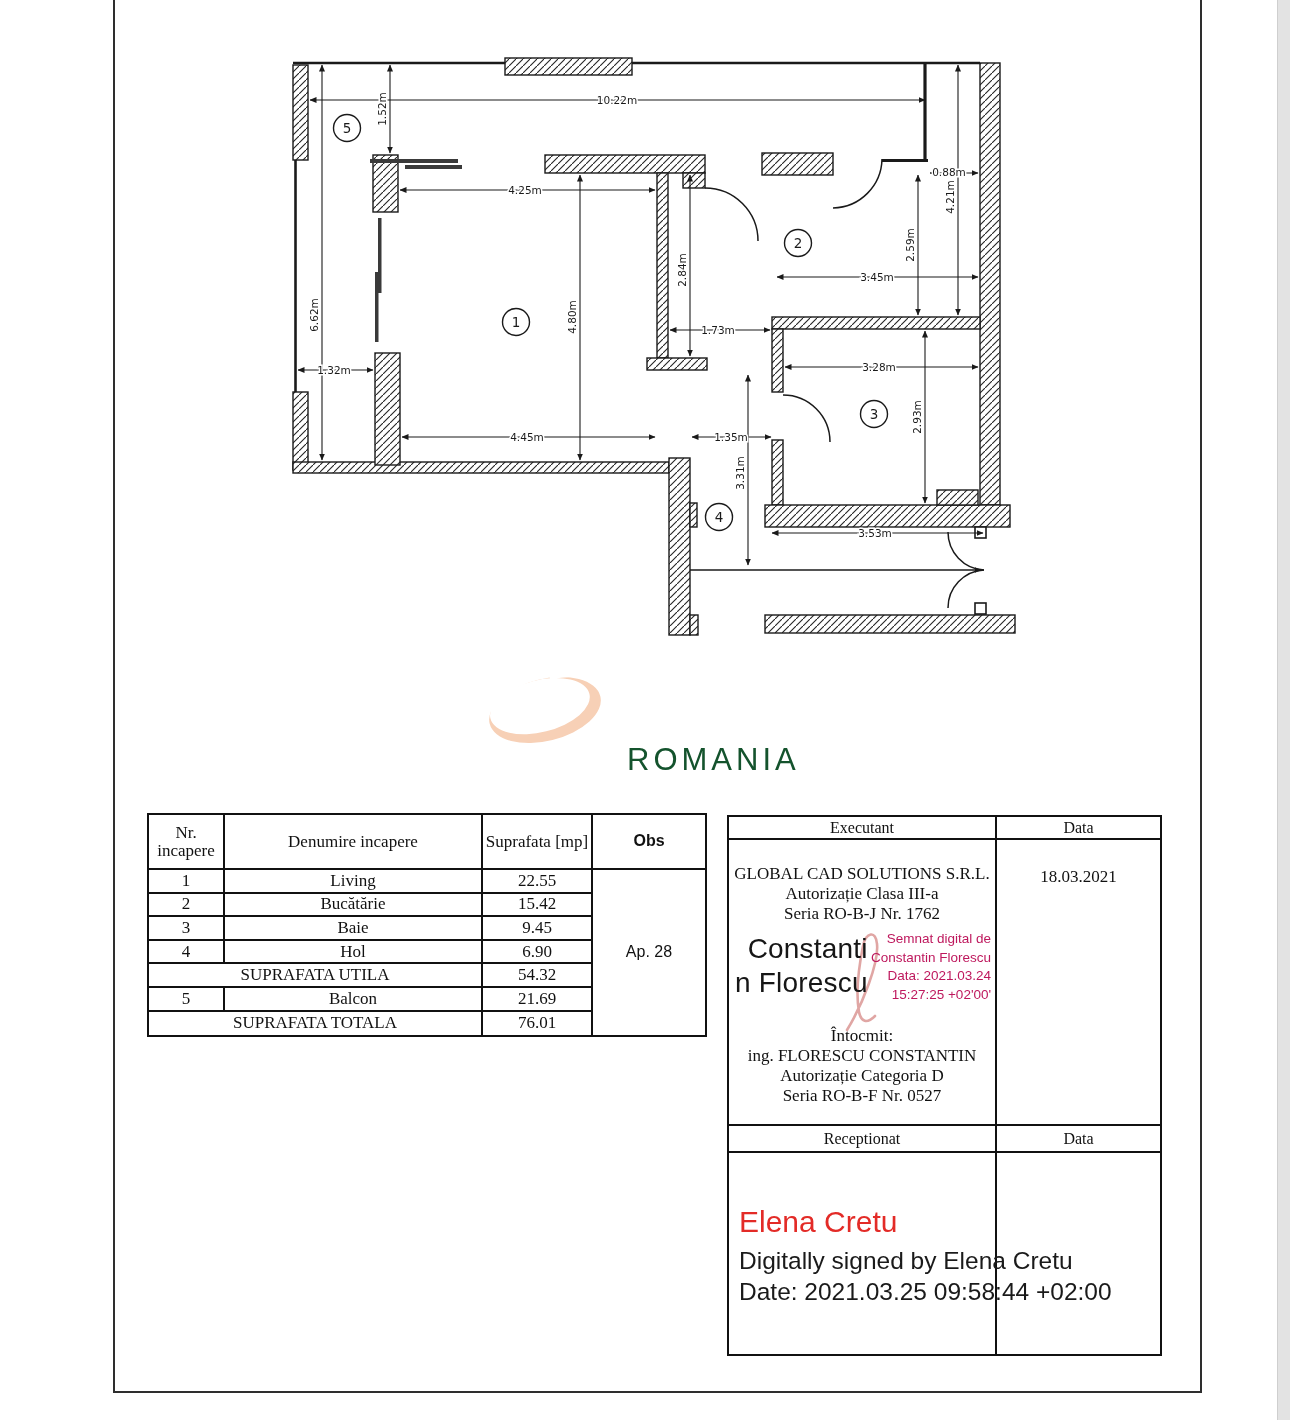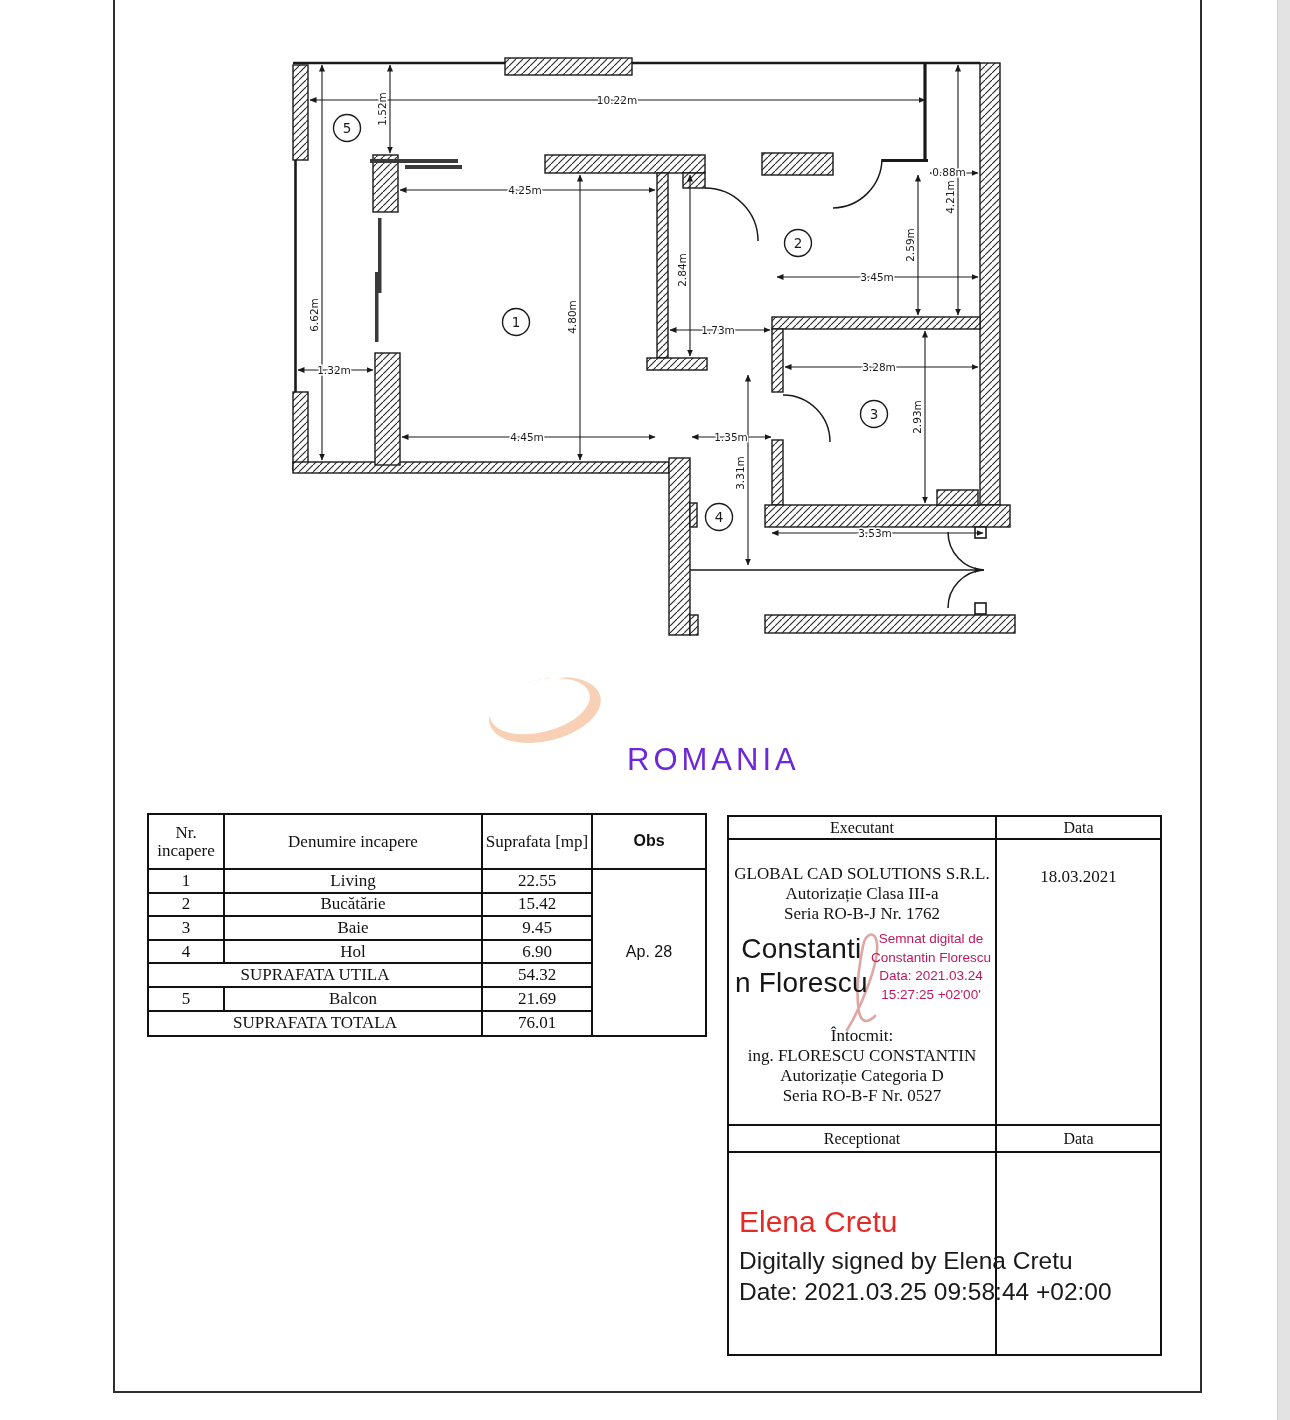--- a/index.html
+++ b/index.html
@@ -4,38 +4,38 @@
 <style>
   html,body{margin:0;padding:0;background:#fff;width:1290px;height:1420px;overflow:hidden;}
   #canvas{position:relative;width:1290px;height:1179px;background:#fff;font-family:"Liberation Serif",serif;color:#111;}
   
   .page-frame{position:absolute;left:113px;top:-10px;width:1089px;height:1403px;border:2px solid #2e2e2e;box-sizing:border-box;}
   .grey-strip{position:absolute;right:0;top:0;width:12px;height:1420px;background:#e3e3e3;border-left:1px solid #cfcfcf;}
   
   #plan{position:absolute;left:285px;top:45px;}
   
   .wm-swoosh{position:absolute;left:470px;top:660px;}
-  .wm-text{position:absolute;left:627px;top:742px;font-family:"Liberation Sans",sans-serif;font-weight:300;font-size:31px;letter-spacing:4px;color:#6d28d9;}
+  .wm-text{position:absolute;left:627px;top:742px;font-family:"Liberation Sans",sans-serif;font-weight:300;font-size:31px;letter-spacing:4px;color:#14532d;}
   
   .at{position:absolute;left:147px;top:813px;display:grid;grid-template-columns:76px 258px 110px 112px;grid-template-rows:55px repeat(7,23.6px);border:2.5px solid #111;background:#fff;}
   .at .c{border-right:2px solid #111;border-bottom:2px solid #111;display:flex;align-items:center;justify-content:center;font-size:17px;line-height:1.05;text-align:center;overflow:hidden;}
   .at .nbr{border-right:none;}
   .at .nbb{border-bottom:none;}
   .at .obs-h{font-family:"Liberation Sans",sans-serif;font-weight:600;font-size:16px;}
   .at .obs-b{font-family:"Liberation Sans",sans-serif;font-size:16px;}
   
   .st{position:absolute;left:727px;top:815px;display:grid;grid-template-columns:268px 163px;grid-template-rows:23px 286px 27px 201px;border:2px solid #111;background:transparent;}
   .st .c{border-right:2px solid #111;border-bottom:2px solid #111;box-sizing:border-box;}
   .st .nbr{border-right:none;}
   .st .nbb{border-bottom:none;}
   .st .hd{display:flex;align-items:center;justify-content:center;font-size:16px;}
   .ex-cell{text-align:center;padding-top:24px;font-size:17px;line-height:1.18;}
   .ex-cell p{margin:0;}
   .date-cell{text-align:center;padding-top:27px;font-size:17px;}
-  .sigblock{position:relative;height:96px;margin-top:6px;text-align:center;}
+  .sigblock{position:relative;height:96px;margin-top:6px;text-align:right;}
   .signame{position:absolute;left:6px;top:2px;font-family:"Liberation Sans",sans-serif;font-size:28px;line-height:1.22;color:#161616;letter-spacing:0.2px;}
   .sigdetails{position:absolute;left:142px;top:0;font-family:"Liberation Sans",sans-serif;font-size:13.5px;line-height:1.38;color:#be185d;}
   .squiggle{position:absolute;left:104px;top:-12px;}
   .intocmit{margin-top:8px;}
   .rec-cell{position:relative;padding:52px 0 0 10px;font-family:"Liberation Sans",sans-serif;white-space:nowrap;overflow:visible;}
   .rec-name{font-size:30px;color:#e32b27;margin:0 0 6px 0;}
   .rec-line{font-size:24.5px;color:#1a1a1a;margin:0;line-height:1.27;}
   
   .dimtxt{font-family:"DejaVu Sans",sans-serif;font-size:10.5px;fill:#1a1a1a;paint-order:stroke;stroke:#fff;stroke-width:3px;text-anchor:middle;}
   .roomtxt{font-family:"DejaVu Sans",sans-serif;font-size:13.5px;fill:#1a1a1a;text-anchor:middle;}

